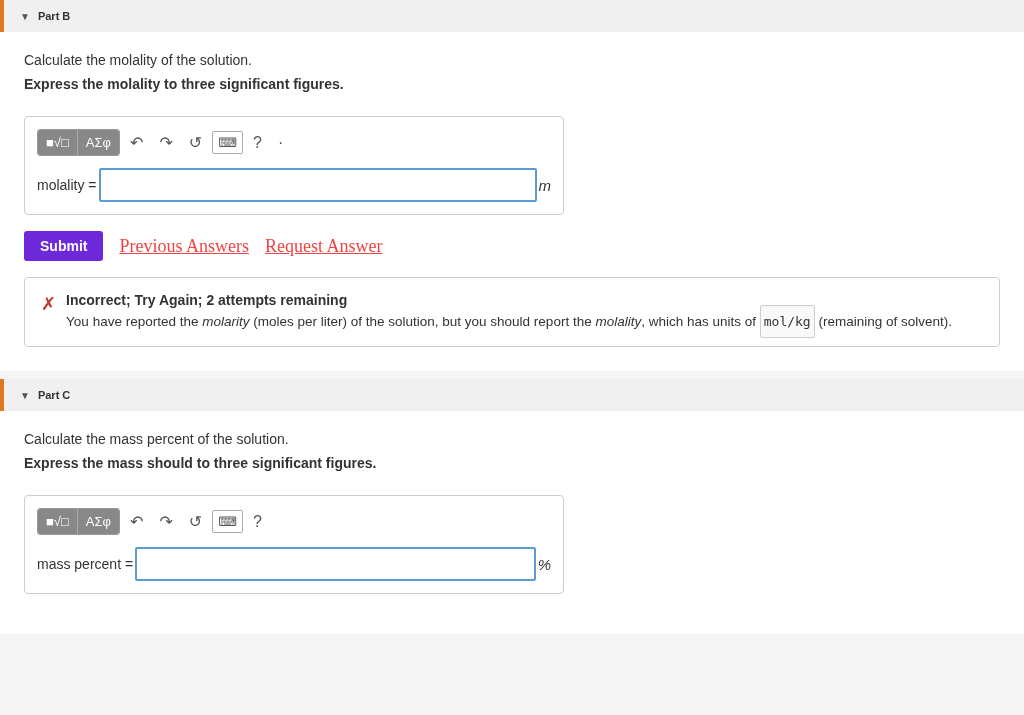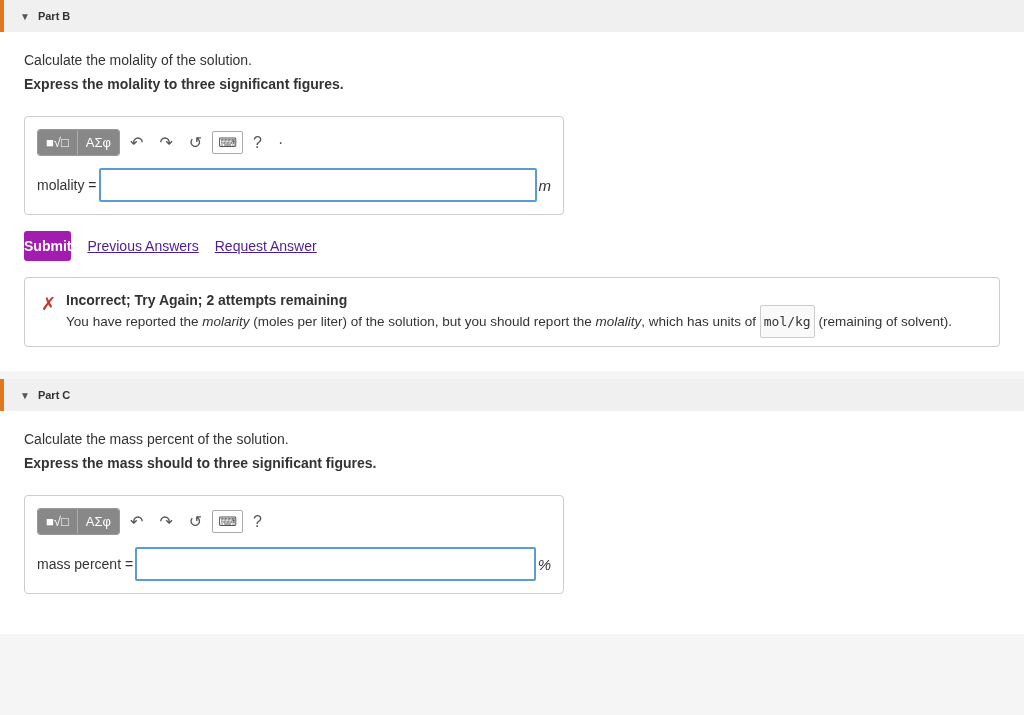--- a/index.html
+++ b/index.html
@@ -129,37 +129,38 @@
     }
 
     .action-row {
       display: flex;
       align-items: center;
       gap: 16px;
       margin-bottom: 16px;
     }
 
     .submit-btn {
-      background: #a21caf;
+      background: #6d28d9;
       color: #fff;
       border: none;
-      padding: 7px 0;
+      padding: 7px 16px;
       border-radius: 3px;
       cursor: pointer;
       font-size: 14px;
       font-weight: bold;
     }
 
     .link-btn {
-      color: #4c1d95;
+      color: #ef4444;
       background: none;
       border: none;
       cursor: pointer;
-      font-size: 14px;
+      font-size: 18px;
       text-decoration: underline;
+      font-family: Liberation Serif, serif;
     }
 
     .feedback-box {
       border: 1px solid #ccc;
       border-radius: 4px;
       padding: 14px 16px;
       background: #fff;
       display: flex;
       gap: 10px;
       align-items: flex-start;

